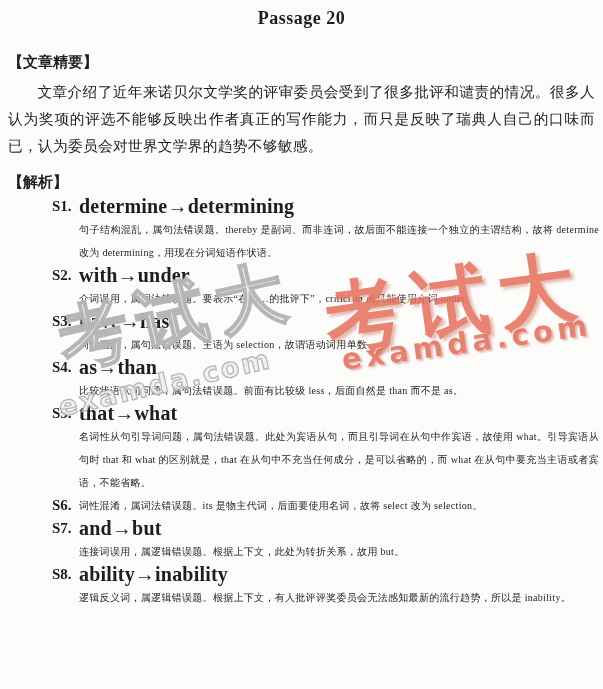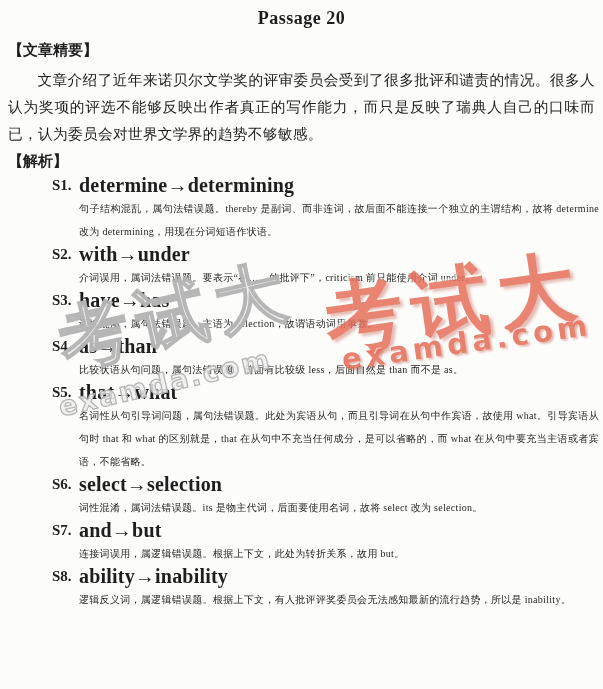--- a/index.html
+++ b/index.html
@@ -22,32 +22,32 @@
     padding-top: 6px;
     letter-spacing: 0.5px;
   }
 
   .section-header {
     font-weight: bold;
     font-size: 15px;
     line-height: 19px;
     margin-left: 8px;
   }
-  .summary-header { margin-top: 11px; }
+  .summary-header { margin-top: 23px; }
 
   .summary-body {
     margin: 7px 8px 0 8px;
     font-size: 14.7px;
     line-height: 27px;
     text-align: justify;
     text-indent: 2em;
     letter-spacing: 0.3px;
   }
 
-  .analysis-header { margin-top: 4px; }
+  .analysis-header { margin-top: 13px; }
 
   .items { margin-top: 3px; }
   .item { position: relative; padding-left: 79px; }
   .item-label {
     position: absolute;
     left: 52px; top: 0;
     font-weight: bold;
     font-size: 15px;
     line-height: 23px;
   }
@@ -156,21 +156,20 @@
     </div>
 
     <div class="item">
       <span class="item-label">S5.</span>
       <div class="item-heading"><span>that</span><span>→</span><span>what</span></div>
       <p class="item-expl">名词性从句引导词问题，属句法错误题。此处为宾语从句，而且引导词在从句中作宾语，故使用 what。引导宾语从句时 that 和 what 的区别就是，that 在从句中不充当任何成分，是可以省略的，而 what 在从句中要充当主语或者宾语，不能省略。</p>
     </div>
 
     <div class="item">
       <span class="item-label">S6.</span>
-      <div class="item-heading"><span>select</span><span>→</span><span>selection</span></div>
       <p class="item-expl">词性混淆，属词法错误题。its 是物主代词，后面要使用名词，故将 select 改为 selection。</p>
     </div>
 
     <div class="item">
       <span class="item-label">S7.</span>
       <div class="item-heading"><span>and</span><span>→</span><span>but</span></div>
       <p class="item-expl">连接词误用，属逻辑错误题。根据上下文，此处为转折关系，故用 but。</p>
     </div>
 
     <div class="item">

